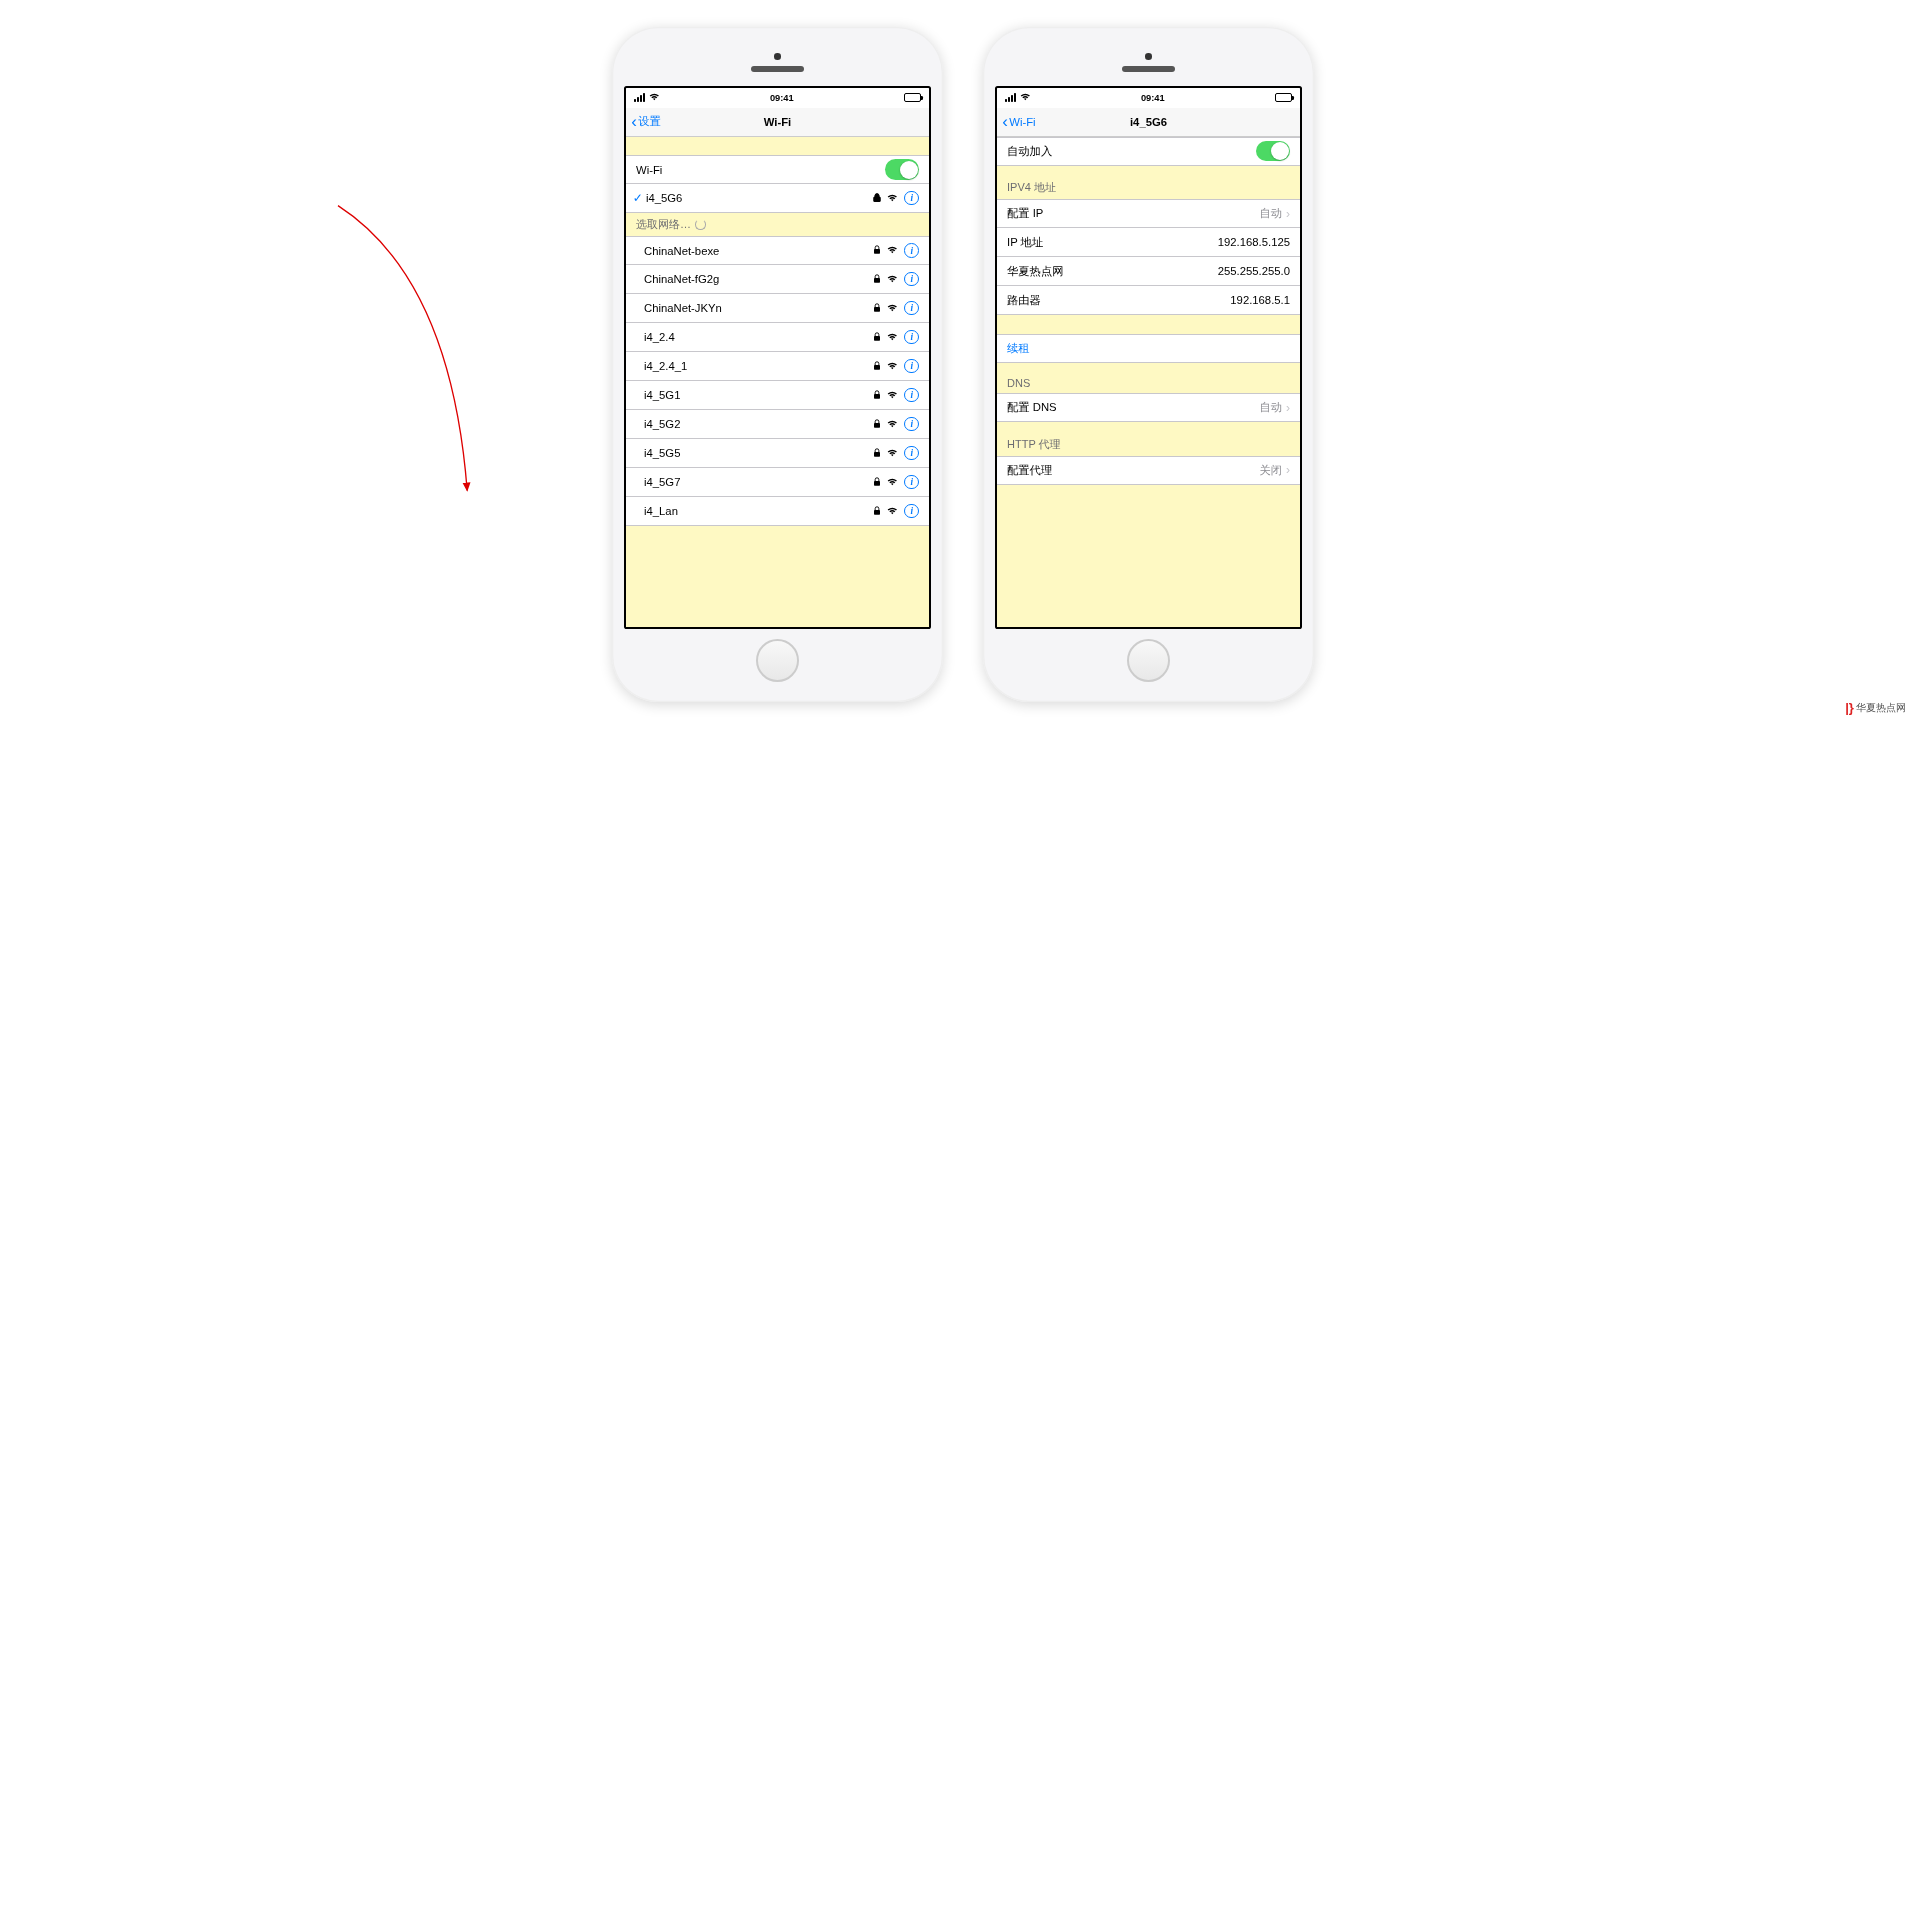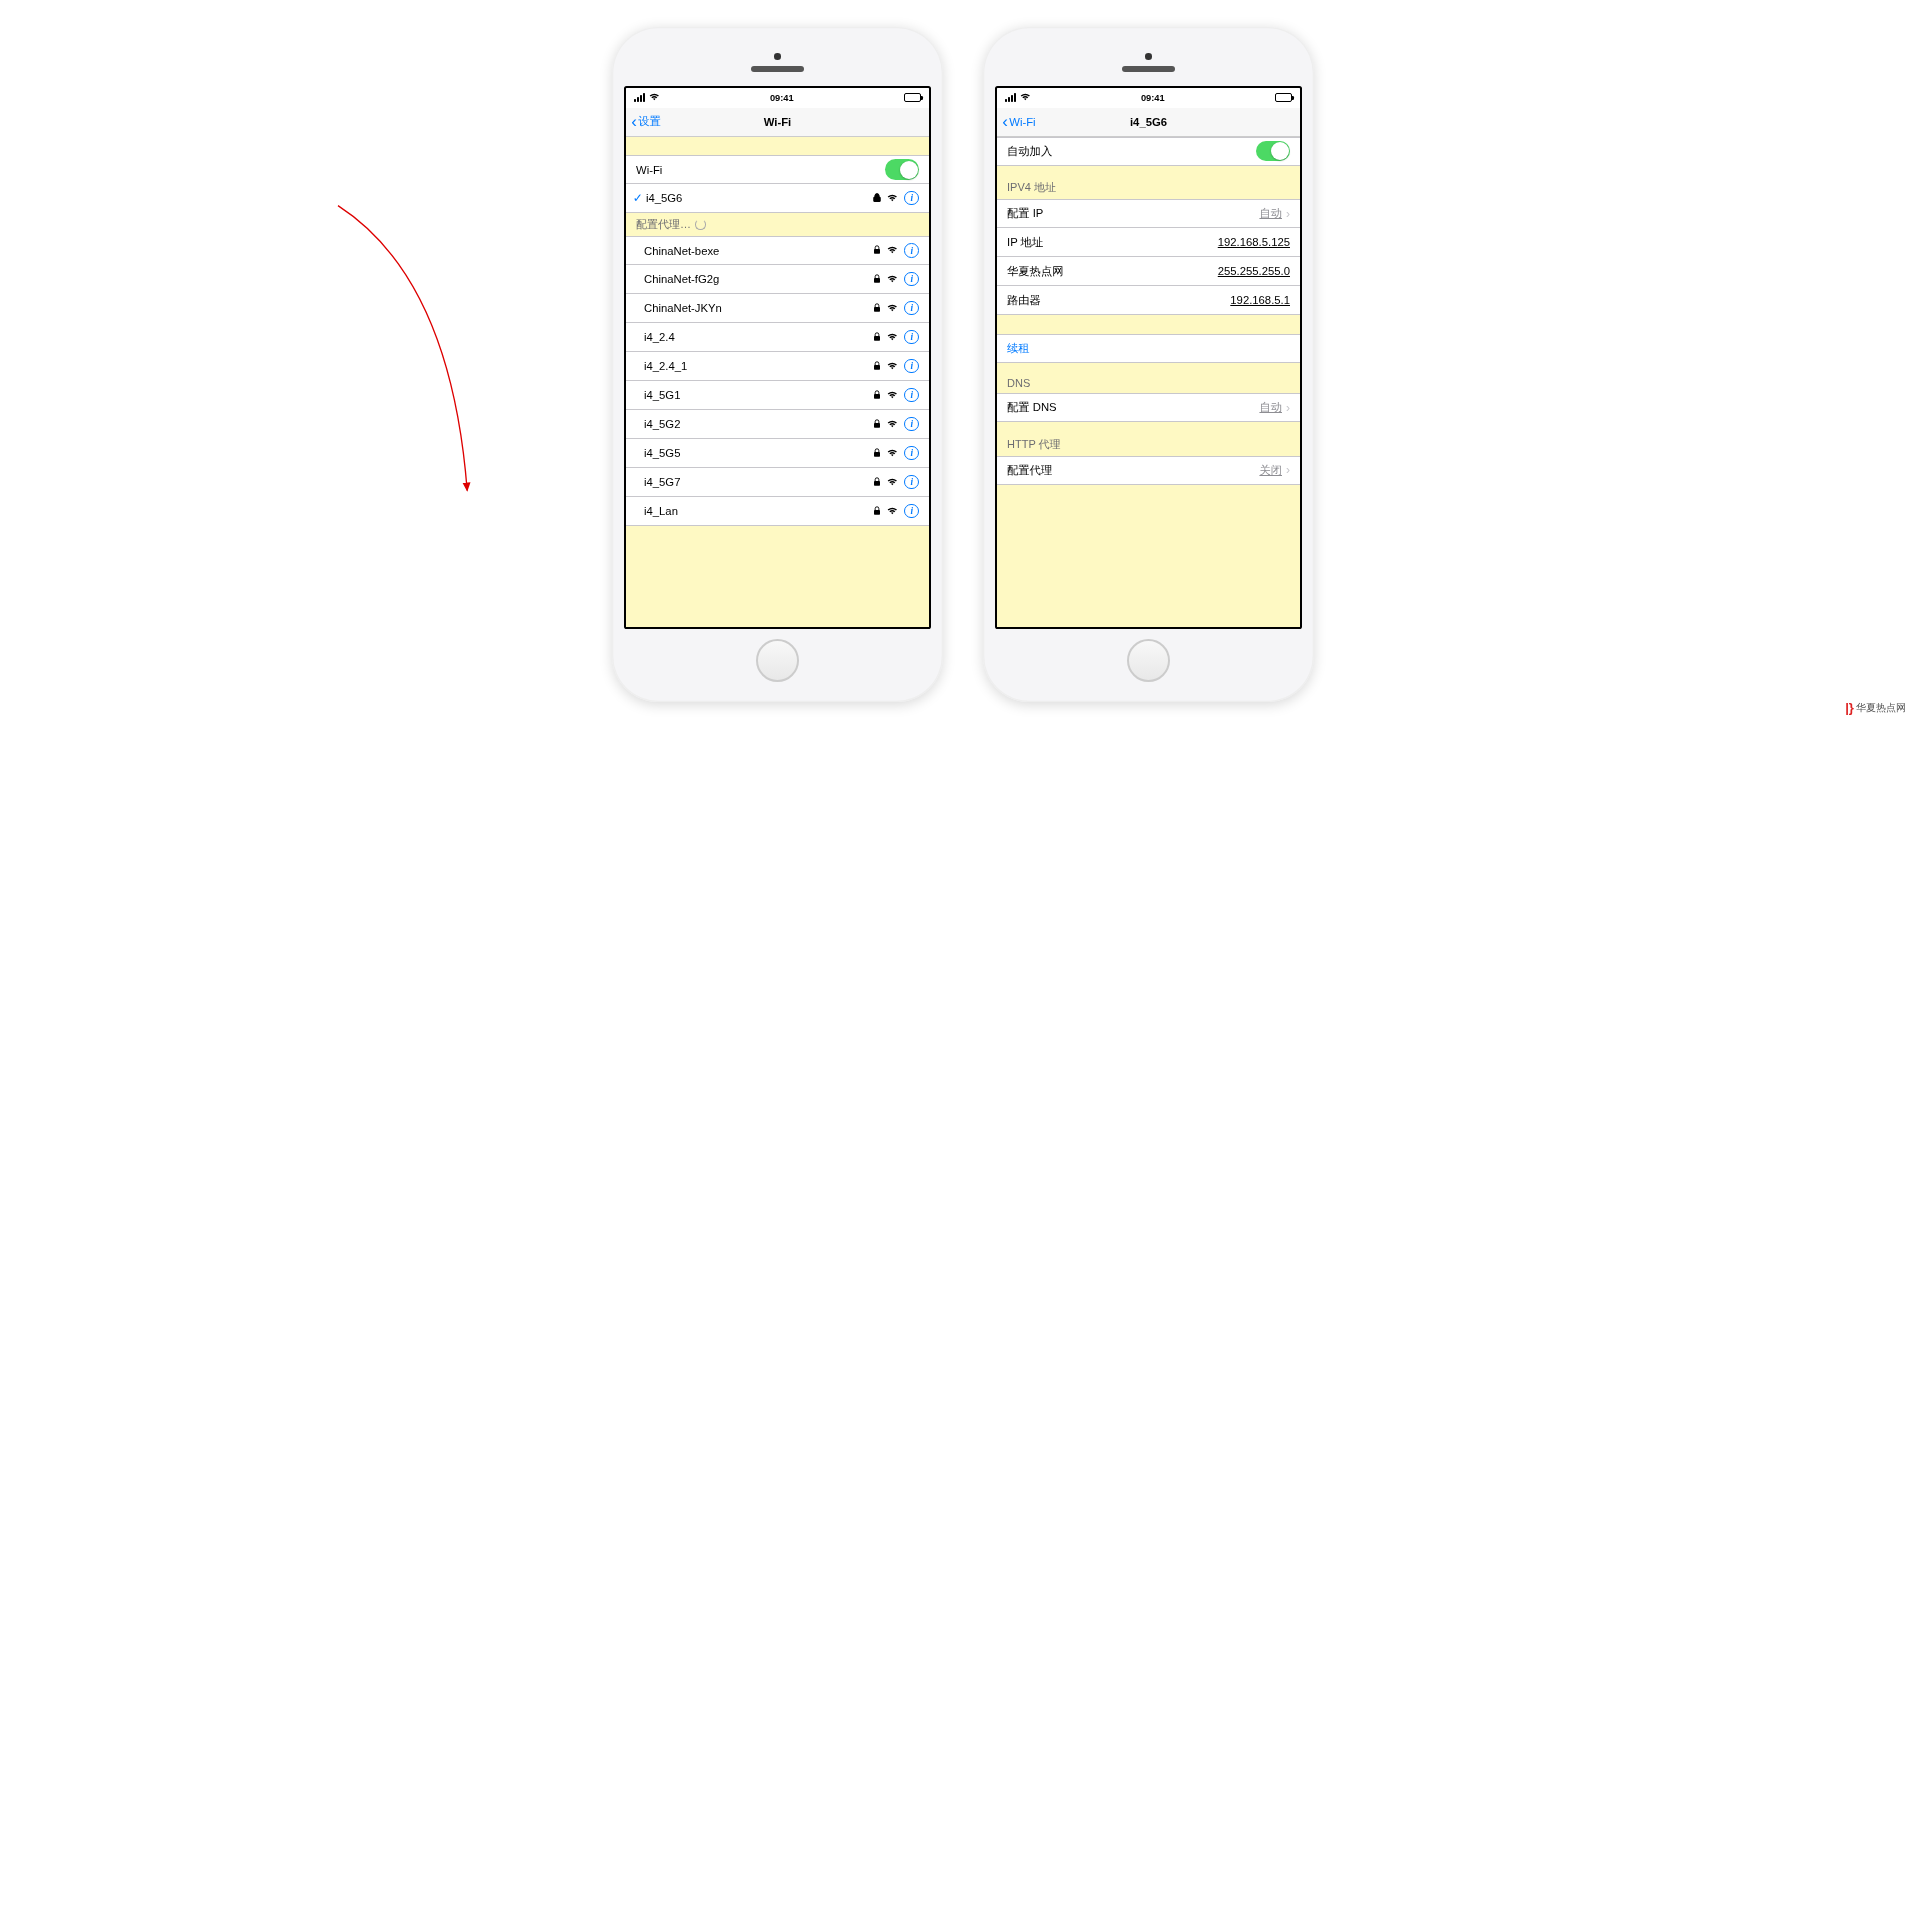--- a/index.html
+++ b/index.html
@@ -80,21 +80,21 @@
     background:#fff;
     min-height:29px;
     display:flex;
     align-items:center;
     padding:0 10px;
     border-bottom:0.3px solid #c8c7cc;
     font-size:11.3px;
   }
   .cell.first { border-top:0.3px solid #c8c7cc; }
   .cell .label { flex:1; }
-  .cell .value { color:#000; margin-left:auto;text-decoration:underline; }
+  .cell .value { color:#000; margin-left:auto; }
   .cell .value.gray { color:#8e8e93; }
   .cell .chev { color:#c7c7cc; margin-left:4px; font-size:12px; }
   .cell.indent { padding-left:18px; }
   .check { color:#007aff; width:16.5px; font-size:12px; text-align:center; margin-left:-6.6px; }
   .toggle {
     width:34px; height:20.5px; background:#4cd964; border-radius:10.6px; position:relative; margin-left:auto;
   }
   .toggle::after{ content:""; position:absolute; right:1.3px; top:1.3px; width:18px; height:18px; border-radius:50%; background:#fff; box-shadow:0 0.7px 2px rgba(0,0,0,0.3);}
   .net-icons { display:flex; align-items:center; gap:6.6px; margin-left:auto; }
   .info-icon { width:14.6px; height:14.6px; border:1.2px solid #007aff; border-radius:50%; color:#007aff; display:flex; align-items:center; justify-content:center; font-family:Georgia,serif; font-style:italic; font-size:9.3px; font-weight:bold;}
@@ -161,21 +161,21 @@
           </span>
           <span class="wifi-strength">
             <svg width="10.6" height="8" viewBox="0 0 16 12">
                 <path d="M8 11 L6 8.8 A3 3 0 0 1 10 8.8 Z M3.5 6.3 A7 7 0 0 1 12.5 6.3 L11 7.8 A5 5 0 0 0 5 7.8 Z M1 3.8 A11 11 0 0 1 15 3.8 L13.5 5.3 A9 9 0 0 0 2.5 5.3 Z" fill="#000"></path>
               </svg>
           </span>
           <span class="info-icon">i</span>
         </span>
       </div>
       <div class="group-header">
-        <span>配置代理…</span>
+        <span>选取网络…</span>
         <span class="spinner"></span>
       </div>
       <div id="network-list">
           <div class="cell indent first">
             <span class="label">ChinaNet-bexe</span>
             <span class="net-icons">
               <span class="lock-icon"><svg width="8" height="9.3" viewBox="0 0 12 14">
                   <path d="M3.2 6 V4 a2.8 2.8 0 0 1 5.6 0 V6" fill="none" stroke="#000" stroke-width="1.4"></path>
                   <rect x="1.5" y="6" width="9" height="7" rx="1" fill="#000"></rect>
                 </svg></span>

